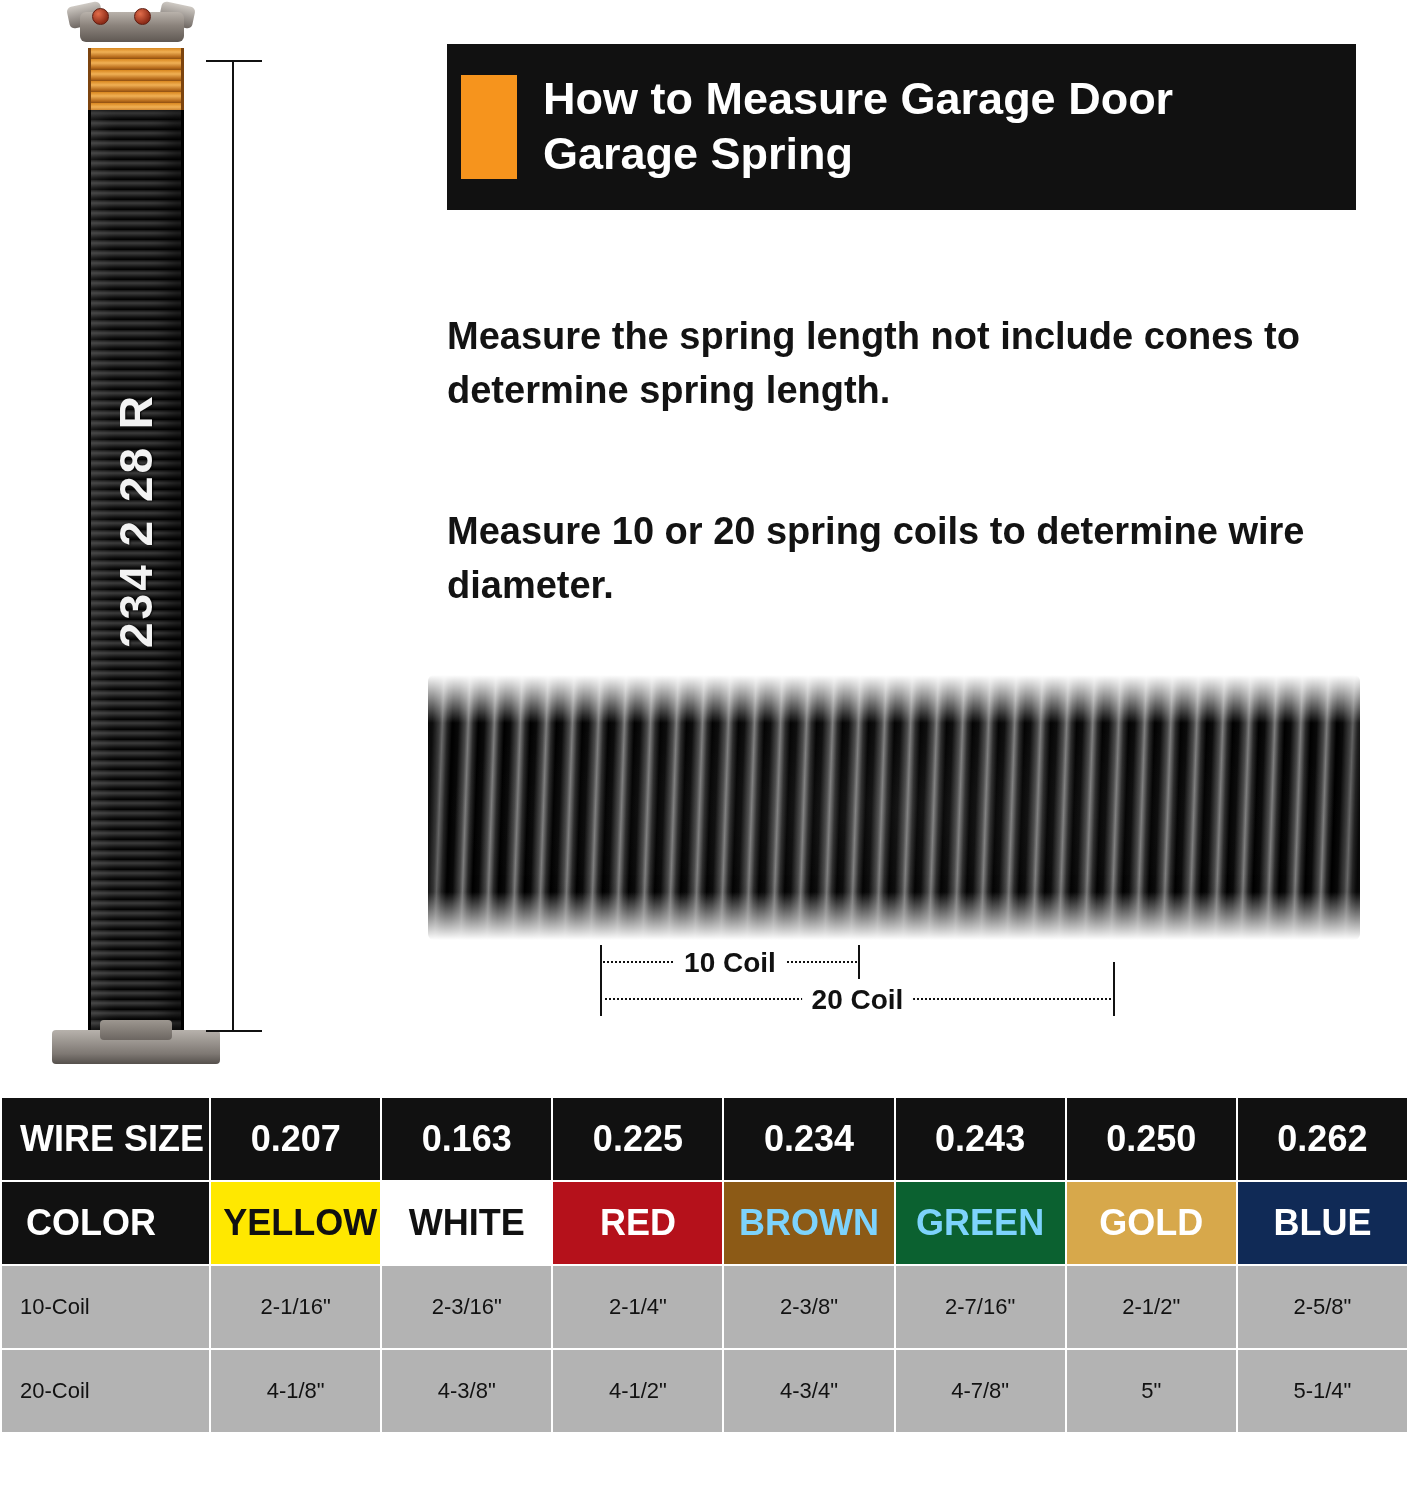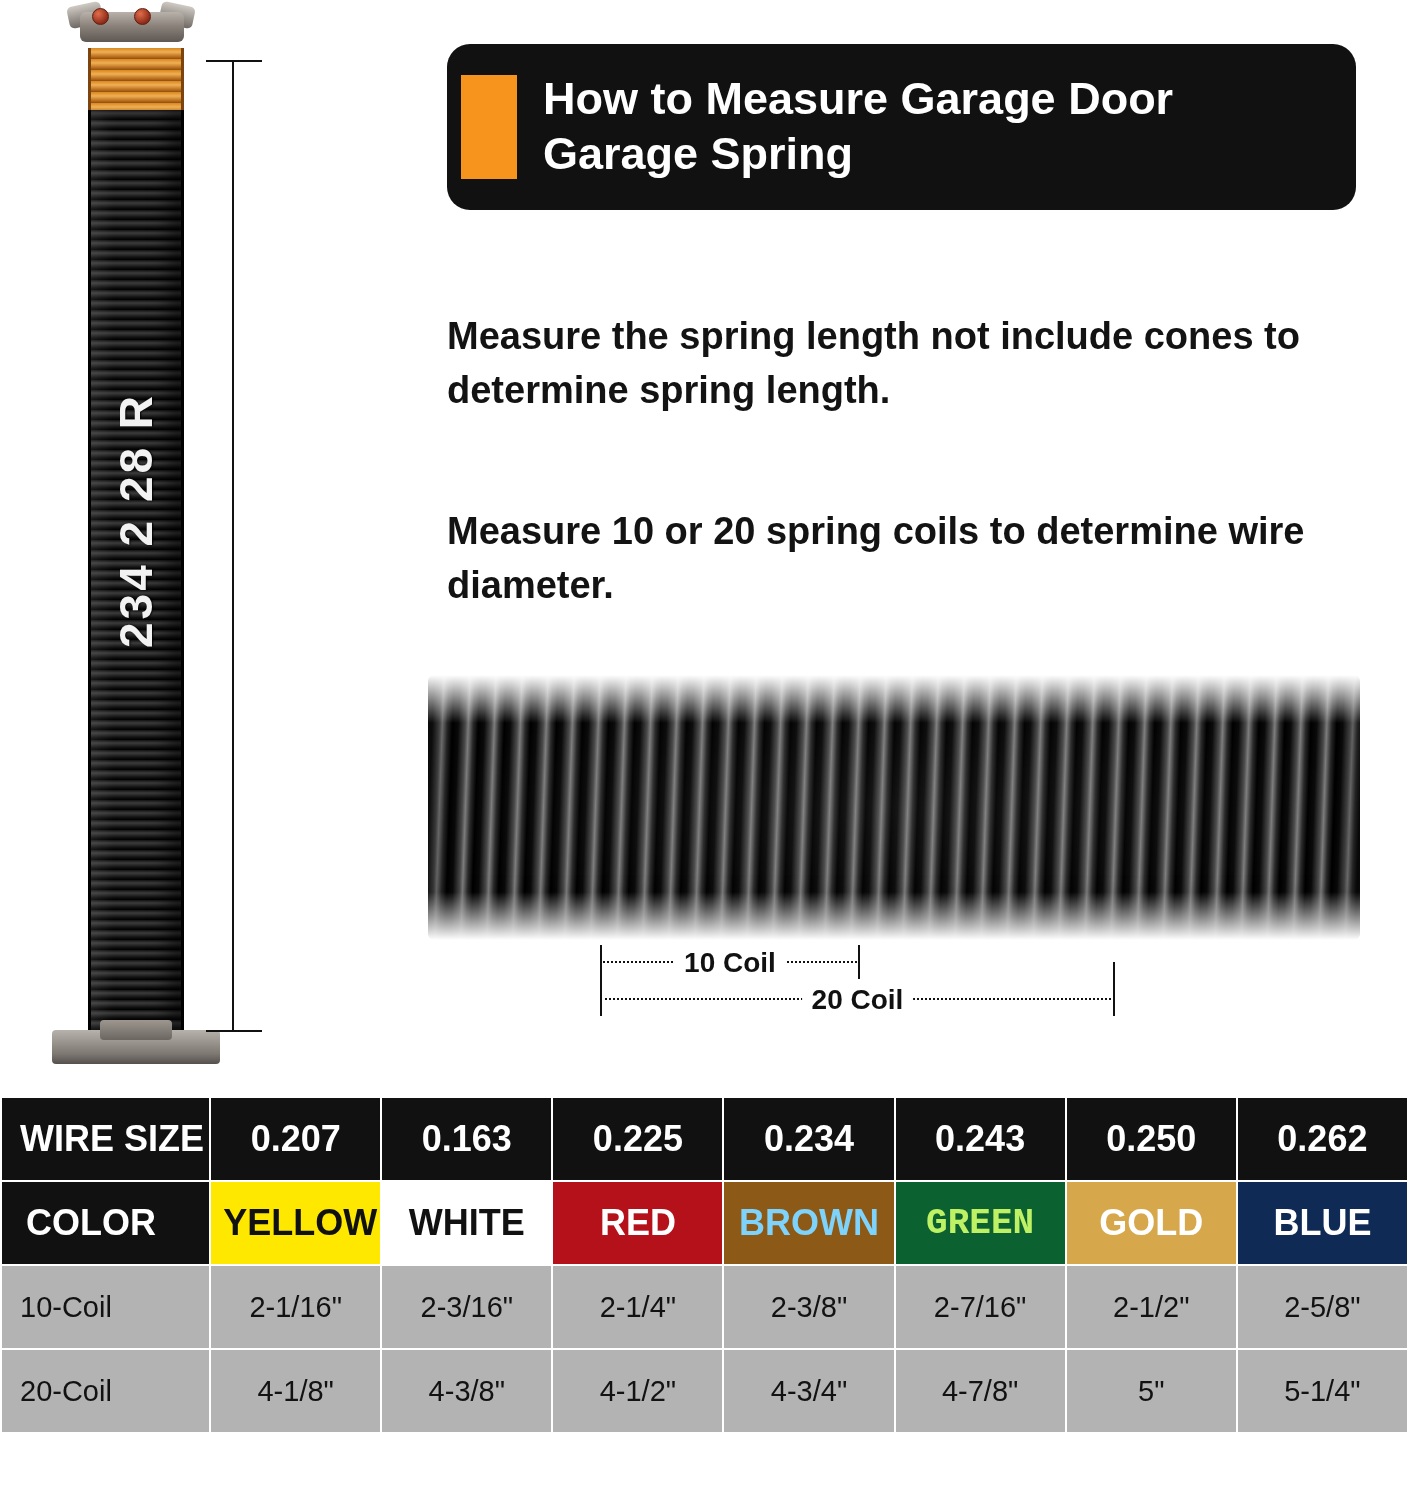--- a/index.html
+++ b/index.html
@@ -123,21 +123,21 @@
   }
   .meas-tick-top { top: 60px; }
   .meas-tick-bot { top: 1030px; }
 
   
   .title-bar {
     position: absolute;
     left: 447px; top: 44px;
     width: 909px; height: 166px;
     background: #111111;
-    display: flex; align-items: center; border-radius: 23px;
+    display: flex; align-items: center;
   }
   .title-accent {
     width: 56px; height: 104px;
     background: #F6941D;
     margin-left: 14px;
     flex: 0 0 auto;
   }
   .title-text {
     color: #ffffff;
     font-size: 45px;
@@ -239,21 +239,21 @@
     padding: 0 4px;
   }
   .table col.c0 { width: 209px; }
   .table col.cx { width: 171px; }
 
   .row-wire td { background: #111111; color: #ffffff; }
   .row-wire td.head { background: #111111; color: #ffffff; text-align: left; padding-left: 18px; }
 
   .row-color td.head { background: #111111; color: #ffffff; text-align: left; padding-left: 24px; }
 
-  .row-10 td, .row-20 td { background: #b3b3b3; color: #121212; font-weight: 400; font-size: 29px; }
+  .row-10 td, .row-20 td { background: #b3b3b3; color: #121212; font-weight: 400; font-size: 22px; }
   .row-10 td.head, .row-20 td.head { text-align: left; padding-left: 18px; }
 </style>
 </head>
 <body>
 
 <div class="page">
 
   <div class="spring-panel">
     <div class="cone-top">
       <div class="lug-l"></div>
@@ -324,21 +324,21 @@
         <td>0.243</td>
         <td>0.250</td>
         <td>0.262</td>
       </tr>
       <tr class="row-color">
         <td class="head">COLOR</td>
         <td class="swatch" style="background: rgb(255, 232, 0); color: rgb(17, 17, 17); padding-left: 12px;">YELLOW</td>
         <td class="swatch" style="background: rgb(255, 255, 255); color: rgb(17, 17, 17);">WHITE</td>
         <td class="swatch" style="background: rgb(181, 17, 27); color: rgb(255, 255, 255);">RED</td>
         <td class="swatch" style="background: rgb(140, 90, 22); color: #7dd3fc;">BROWN</td>
-        <td class="swatch" style="background: rgb(11, 97, 48); color: #bef264; font-family: Liberation Mono, monospace;">GREEN</td>
+        <td class="swatch" style="background: rgb(11, 97, 48); color: #7dd3fc;">GREEN</td>
         <td class="swatch" style="background: rgb(215, 168, 75); color: rgb(255, 255, 255);">GOLD</td>
         <td class="swatch" style="background: rgb(16, 42, 86); color: rgb(255, 255, 255);">BLUE</td>
       </tr>
       <tr class="row-10">
         <td class="head">10-Coil</td>
         <td>2-1/16"</td>
         <td>2-3/16"</td>
         <td>2-1/4"</td>
         <td>2-3/8"</td>
         <td>2-7/16"</td>

